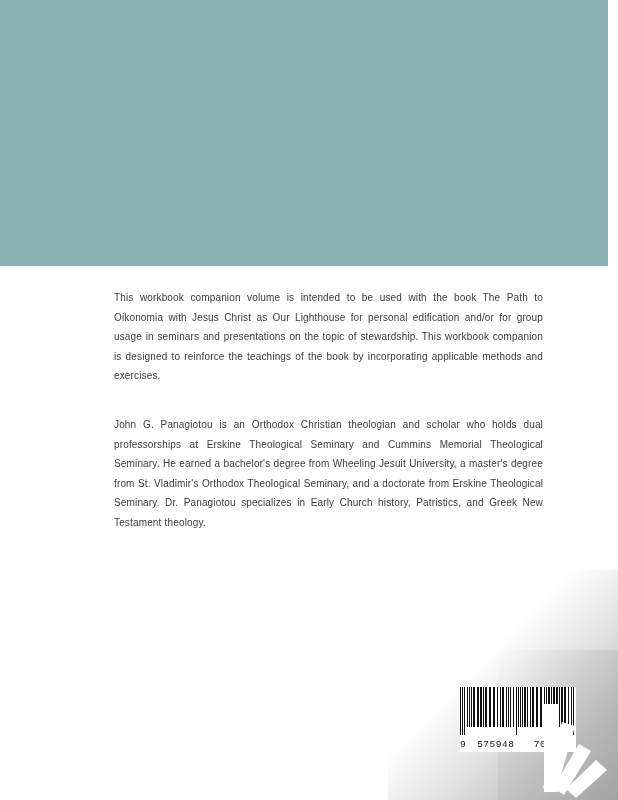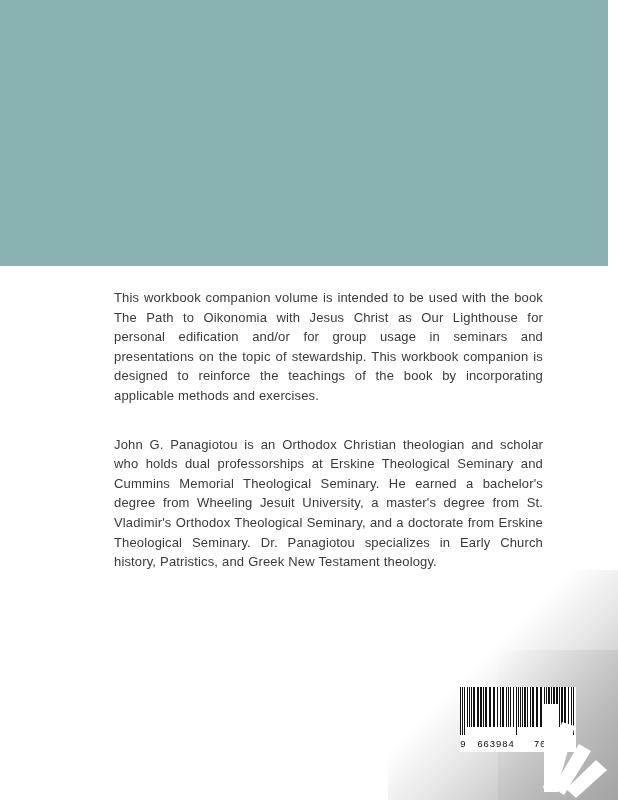--- a/index.html
+++ b/index.html
@@ -30,21 +30,21 @@
 
   
   .text-column {
     position: absolute;
     left: 114px;
     top: 288px;
     width: 437px;
   }
   .body-paragraph {
     margin: 0 8px 10px 0;
-    font-size: 13px;
+    font-size: 10px;
     line-height: 19.6px;
     color: #3a3a3a;
     text-align: justify;
     text-justify: inter-word;
     letter-spacing: 0.15px;
     word-spacing: 0.2px;
   }
   .body-paragraph:last-child {
     margin-bottom: 0;
   }
@@ -199,21 +199,21 @@
         <div class="bar short" style="left: 96px; width: 2px; background: rgb(17, 17, 17);"></div>
         <div class="bar short" style="left: 99px; width: 1px; background: rgb(17, 17, 17);"></div>
         <div class="bar short" style="left: 101px; width: 2px; background: rgb(17, 17, 17);"></div>
         <div class="bar short" style="left: 104px; width: 2px; background: rgb(17, 17, 17);"></div>
         <div class="bar short" style="left: 108px; width: 1px; background: rgb(17, 17, 17);"></div>
         <div class="bar tall" style="left: 111px; width: 1px; background: rgb(17, 17, 17);"></div>
         <div class="bar tall" style="left: 113px; width: 1px; background: rgb(17, 17, 17);"></div>
       </div>
     <div class="barcode-digits">
       <span class="dg-lead">9</span>
-      <span class="dg-left">663984</span>
+      <span class="dg-left">575948</span>
       <span class="dg-right">70765</span>
     </div>
   </div>
 
   <div class="books-mark">
     <svg width="84" height="100" viewBox="0 0 84 100" aria-hidden="true">
       <polygon points="10,4 24,4 24,92 10,92" fill="#ffffff"></polygon>
       <polygon points="28,22 41,26 22,92 9,88" fill="#ffffff"></polygon>
       <polygon points="45,44 57,51 30,95 19,88" fill="#ffffff"></polygon>
       <polygon points="62,60 73,70 42,98 32,89" fill="#ffffff"></polygon>

